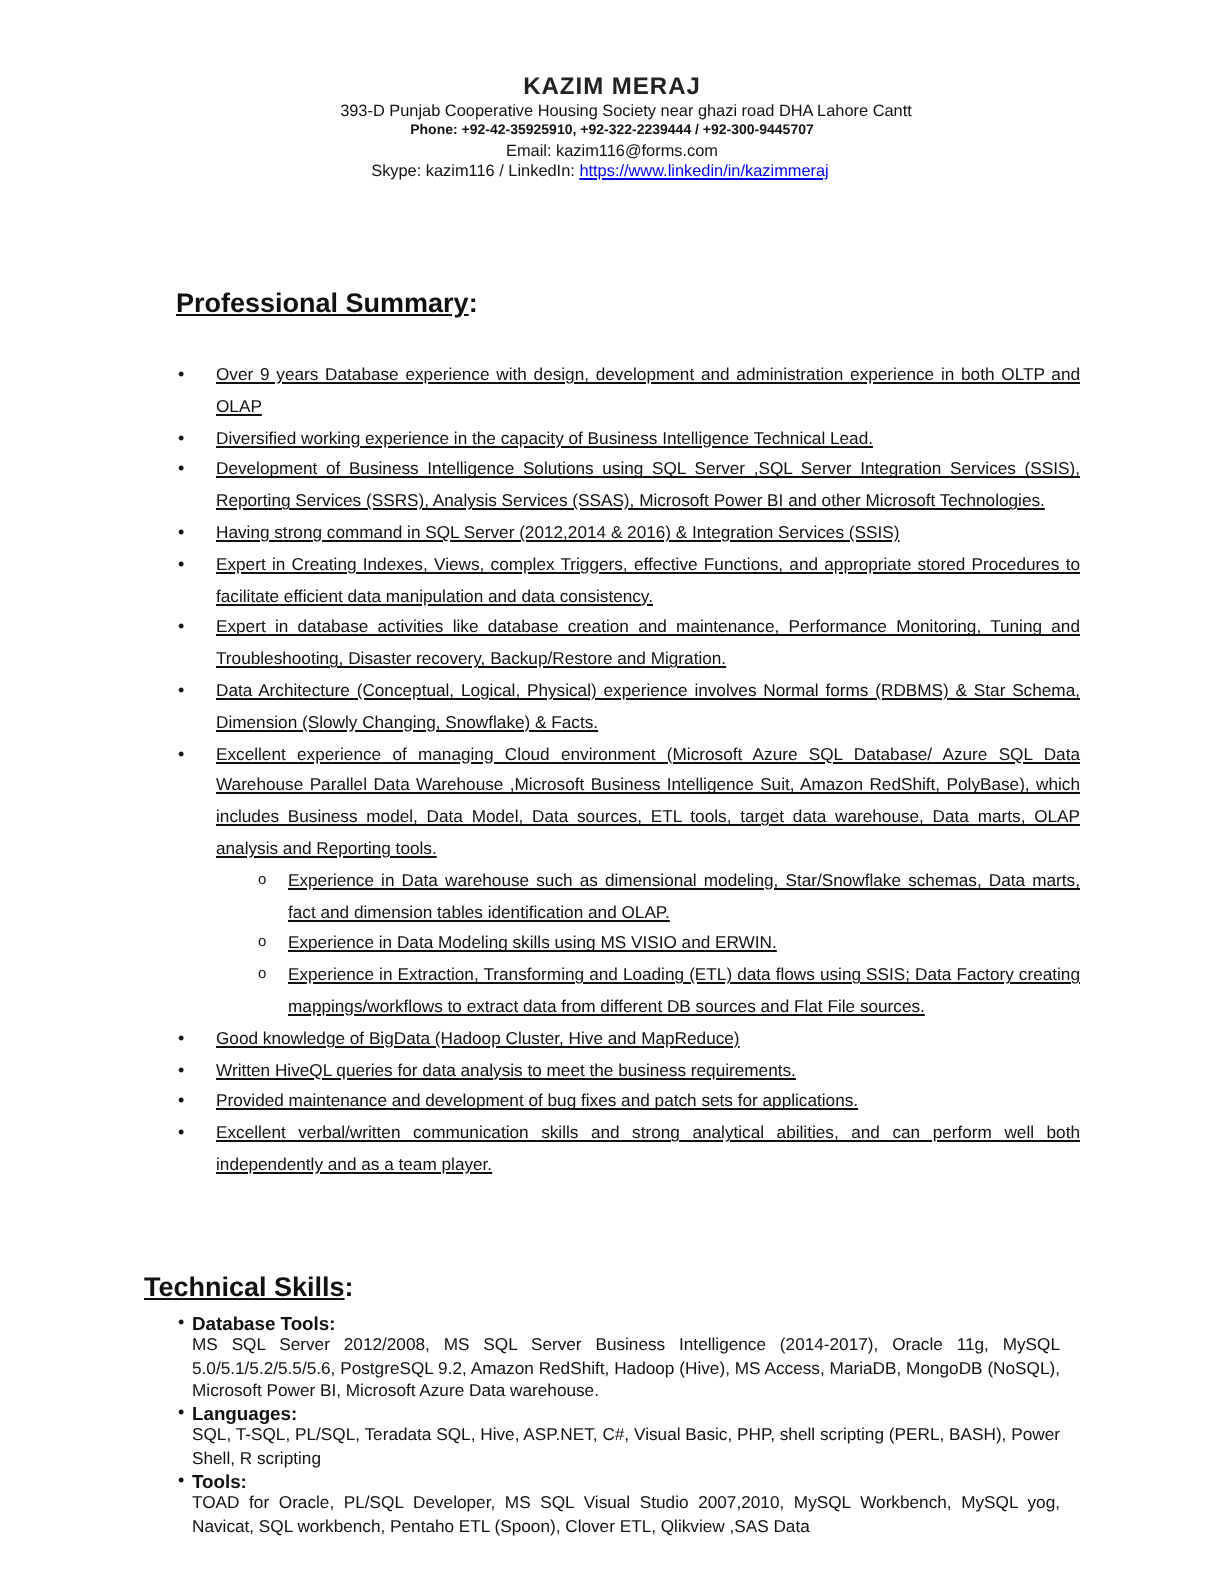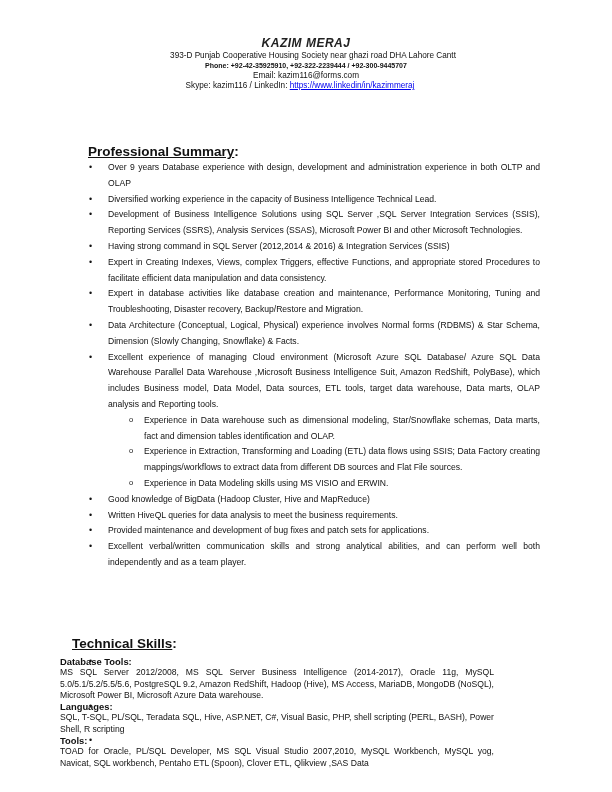--- a/index.html
+++ b/index.html
@@ -1,34 +1,34 @@
 <!DOCTYPE html>
 <html><head>
 <meta charset="utf-8">
 <style>
   html, body { margin:0; padding:0; background:#ffffff; }
   body { width:612px; height:792px; position:relative; overflow:hidden;
          font-family:"Liberation Sans", sans-serif; color:#111; }
   .header { position:absolute; left:0; top:36px; width:612px; text-align:center; }
-  .name { font-size:12px; font-weight:bold; letter-spacing:0.5px; color:#222; line-height:14px;font-style:italic; }
+  .name { font-size:12px; font-weight:bold; letter-spacing:0.5px; color:#222; line-height:14px; }
   .addr { font-size:8.2px; line-height:11px; color:#111;padding-left:14px; }
   .phone { font-size:7px; line-height:10px; font-weight:bold; color:#111; }
   .email { font-size:8.2px; line-height:10px; color:#111; }
   .skype { font-size:8.2px; line-height:10px; color:#111; position:relative; left:-6px; }
   .skype a { color:#0000ee; text-decoration:underline; }
   .section-title { position:absolute; left:72px; font-size:13.5px; font-weight:bold; color:#111; }
   .section-title .u { text-decoration:underline; }
   ul.main { position:absolute; left:0; margin:0; padding:0; list-style:none; }
   ul.main > li { position:relative; padding-left:108px; width:432px; font-size:8.6px; line-height:15.8px; text-align:justify; }
   ul.main > li::before { content:"\2022"; position:absolute; left:89px; top:0; font-size:9px; }
   ul.sub { margin:0; padding:0; list-style:none; }
   ul.sub > li { position:relative; padding-left:36px; font-size:8.6px; line-height:15.8px; text-align:justify; }
   ul.sub > li::before { content:"o"; position:absolute; left:21px; top:-1px; font-size:7.5px; }
   ul.skills { position:absolute; left:0; top:656px; margin:0; padding:0; list-style:none; }
-  ul.skills > li { position:relative; padding-left:60px; width:434px; font-size:8.6px; line-height:11.3px; }
+  ul.skills > li { position:relative; padding-left:96px; width:434px; font-size:8.6px; line-height:11.3px; }
   ul.skills > li::before { content:"\2022"; position:absolute; left:89px; top:0; font-size:9px; }
   .skill-title { font-weight:bold; font-size:9.4px; display:block; }
   .skill-body { display:block; text-align:justify; }
 </style>
 </head>
 <body>
 
 <div class="header">
   <div class="name">KAZIM MERAJ</div>
   <div class="addr">393-D Punjab Cooperative Housing Society near ghazi road DHA Lahore Cantt</div>
@@ -38,34 +38,34 @@
   </div>
   <div class="skype">
     <span>Skype: kazim116 / LinkedIn: </span><a>https://www.linkedin/in/kazimmeraj</a>
   </div>
 </div>
 
 <div class="section-title" style="top:144px;margin-left:16px;">
   <span class="u">Professional Summary</span><span>:</span>
 </div>
 
-<ul class="main" style="top:160px;">
+<ul class="main" style="top:180px;text-decoration:underline;">
   <li>Over 9 years Database experience with design, development and administration experience in both OLTP and OLAP</li>
   <li>Diversified working experience in the capacity of Business Intelligence Technical Lead.</li>
   <li>Development of Business Intelligence Solutions using SQL Server ,SQL Server Integration Services (SSIS), Reporting Services (SSRS), Analysis Services (SSAS), Microsoft Power BI and other Microsoft Technologies.</li>
   <li>Having strong command in SQL Server (2012,2014 &amp; 2016) &amp; Integration Services (SSIS)</li>
   <li>Expert in Creating Indexes, Views, complex Triggers, effective Functions, and appropriate stored Procedures to facilitate efficient data manipulation and data consistency.</li>
   <li>Expert in database activities like database creation and maintenance, Performance Monitoring, Tuning and Troubleshooting, Disaster recovery, Backup/Restore and Migration.</li>
   <li>Data Architecture (Conceptual, Logical, Physical) experience involves Normal forms (RDBMS) &amp; Star Schema, Dimension (Slowly Changing, Snowflake) &amp; Facts.</li>
   <li>
     <span>Excellent experience of managing Cloud environment (Microsoft Azure SQL Database/ Azure SQL Data Warehouse Parallel Data Warehouse ,Microsoft Business Intelligence Suit, Amazon RedShift, PolyBase), which includes Business model, Data Model, Data sources, ETL tools, target data warehouse, Data marts, OLAP analysis and Reporting tools.</span>
     <ul class="sub">
       <li>Experience in Data warehouse such as dimensional modeling, Star/Snowflake schemas, Data marts, fact and dimension tables identification and OLAP.</li>
+      <li>Experience in Data Modeling skills using MS VISIO and ERWIN.</li>
       <li>Experience in Extraction, Transforming and Loading (ETL) data flows using SSIS; Data Factory creating mappings/workflows to extract data from different DB sources and Flat File sources.</li>
-      <li>Experience in Data Modeling skills using MS VISIO and ERWIN.</li>
     </ul>
   </li>
   <li>Good knowledge of BigData (Hadoop Cluster, Hive and MapReduce)</li>
   <li>Written HiveQL queries for data analysis to meet the business requirements.</li>
   <li>Provided maintenance and development of bug fixes and patch sets for applications.</li>
   <li>Excellent verbal/written communication skills and strong analytical abilities, and can perform well both independently and as a team player.</li>
 </ul>
 
 <div class="section-title" style="top:636px;">
   <span class="u">Technical Skills</span><span>:</span>

